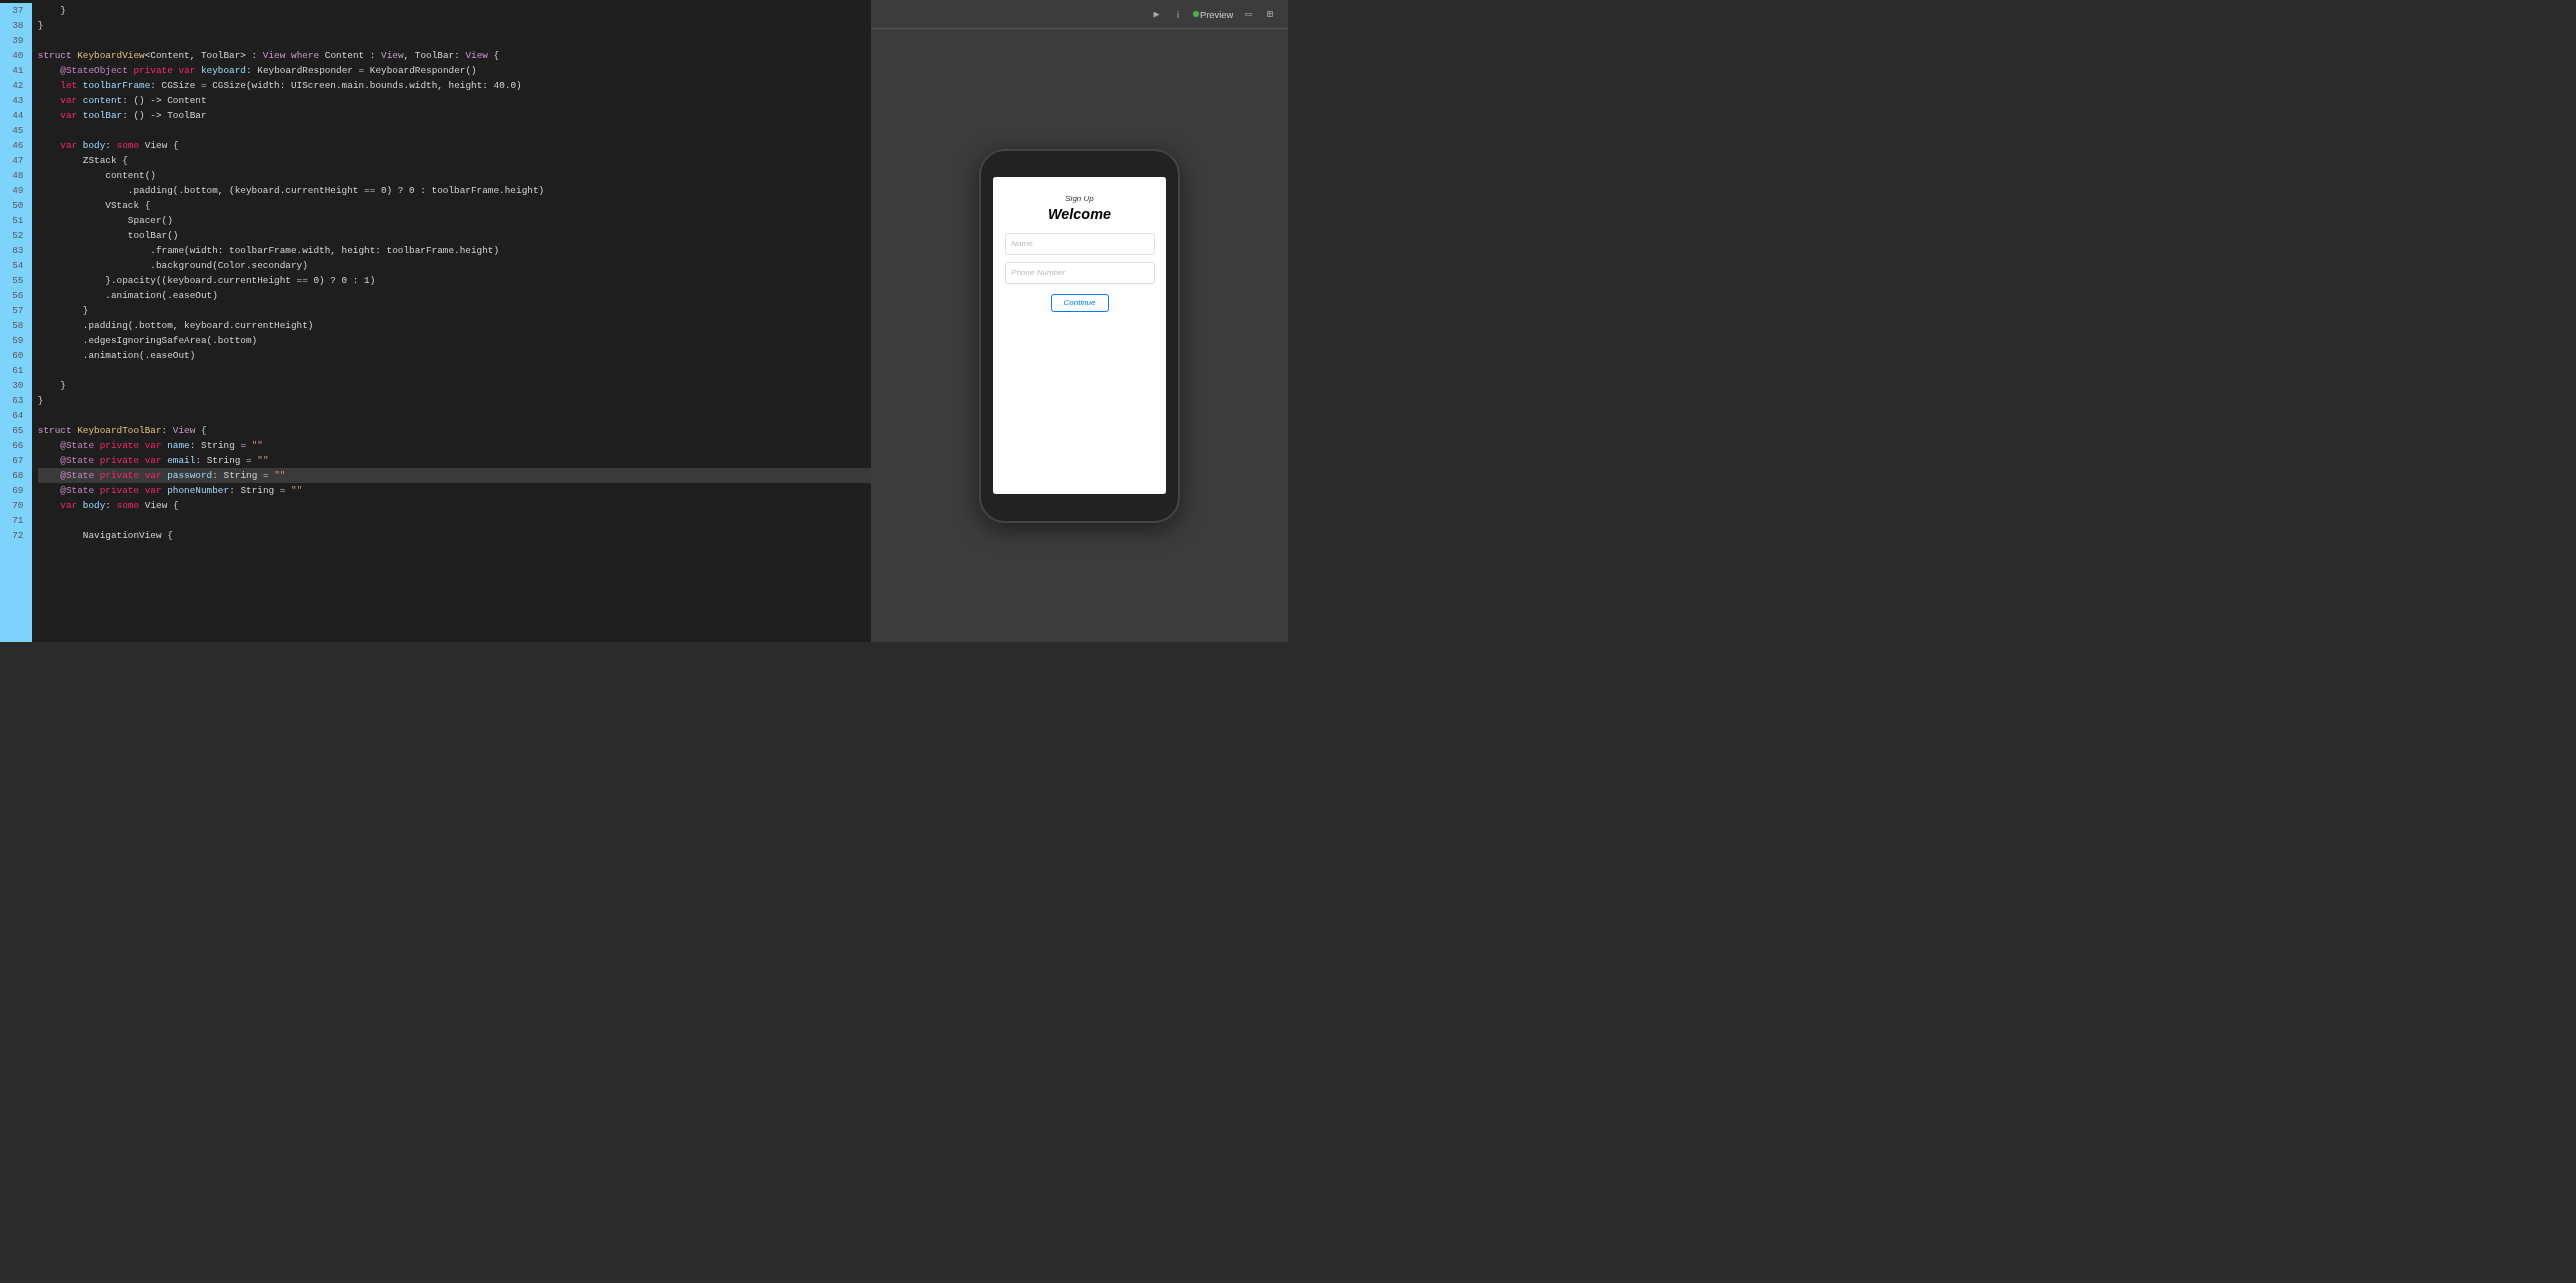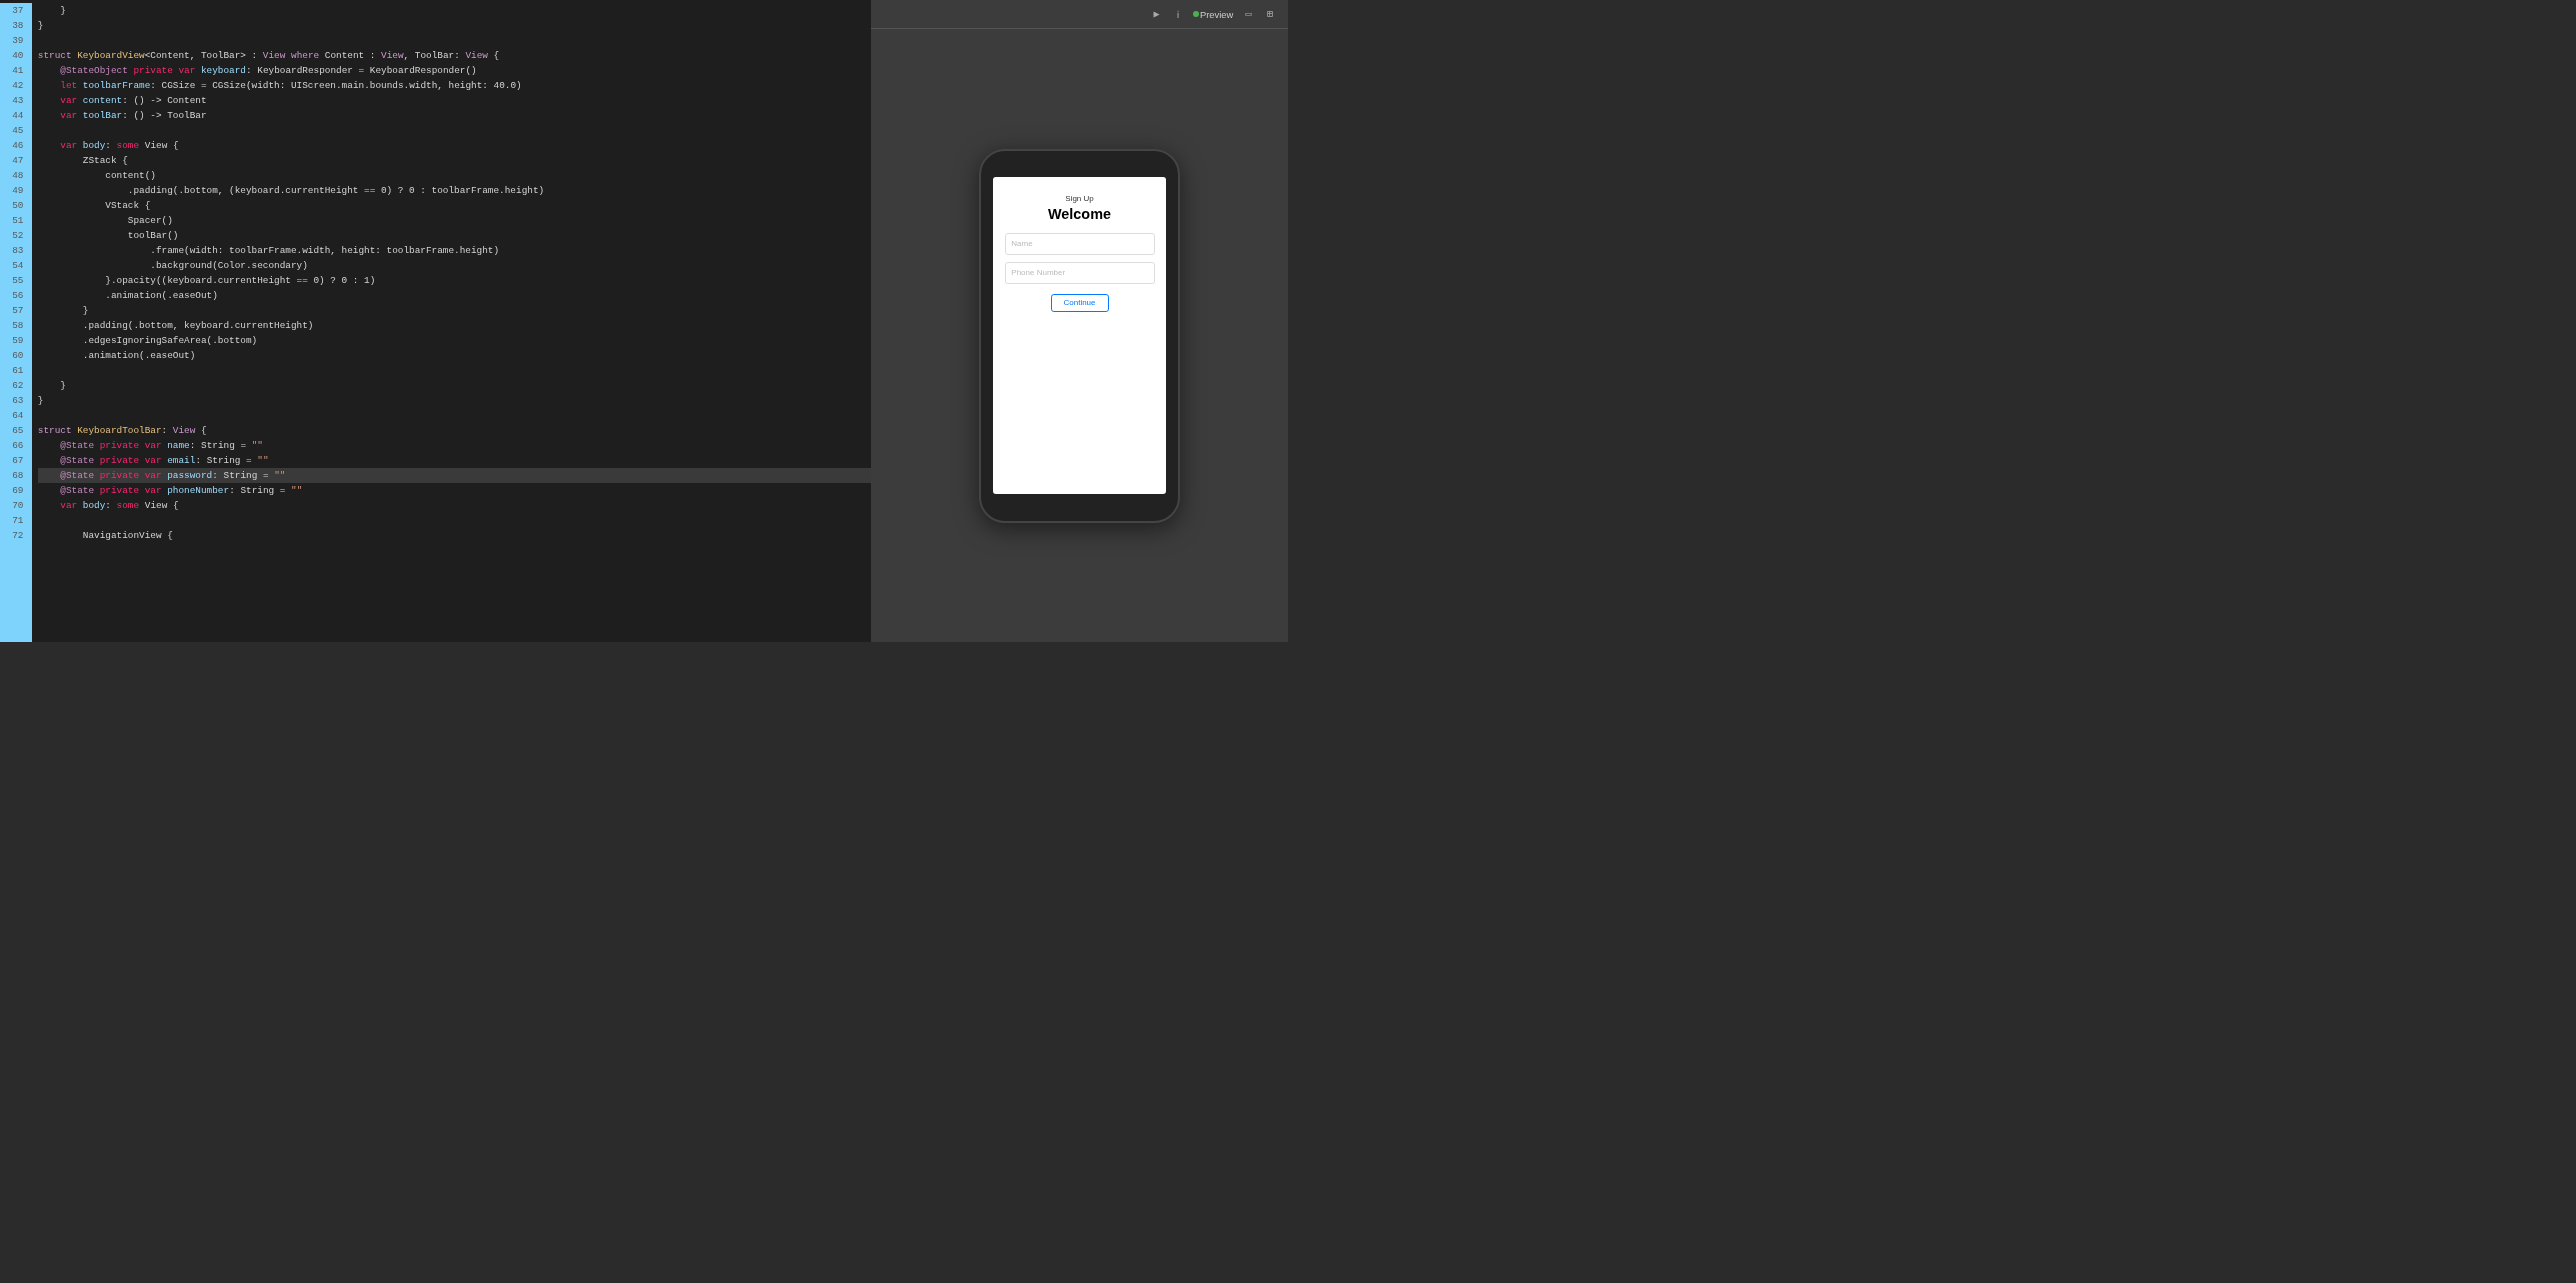--- a/index.html
+++ b/index.html
@@ -124,20 +124,21 @@
       border-radius: 50%;
       background: #4caf50;
       display: inline-block;
     }
 
     .preview-content {
       flex: 1;
       display: flex;
       align-items: center;
       justify-content: center;
+      font-style: italic;
     }
 
     
     .phone-mockup {
       width: 201px;
       height: 374px;
       background: #222;
       border-radius: 26px;
       border: 2.2px solid #444;
       display: flex;
@@ -229,21 +230,21 @@
         <div>52</div>
         <div>83</div>
         <div>54</div>
         <div>55</div>
         <div>56</div>
         <div>57</div>
         <div>58</div>
         <div>59</div>
         <div>60</div>
         <div>61</div>
-        <div>62</div>
+        <div>30</div>
         <div>63</div>
         <div>64</div>
         <div>65</div>
         <div>66</div>
         <div>67</div>
         <div>68</div>
         <div>69</div>
         <div>70</div>
         <div>71</div>
         <div>72</div>

